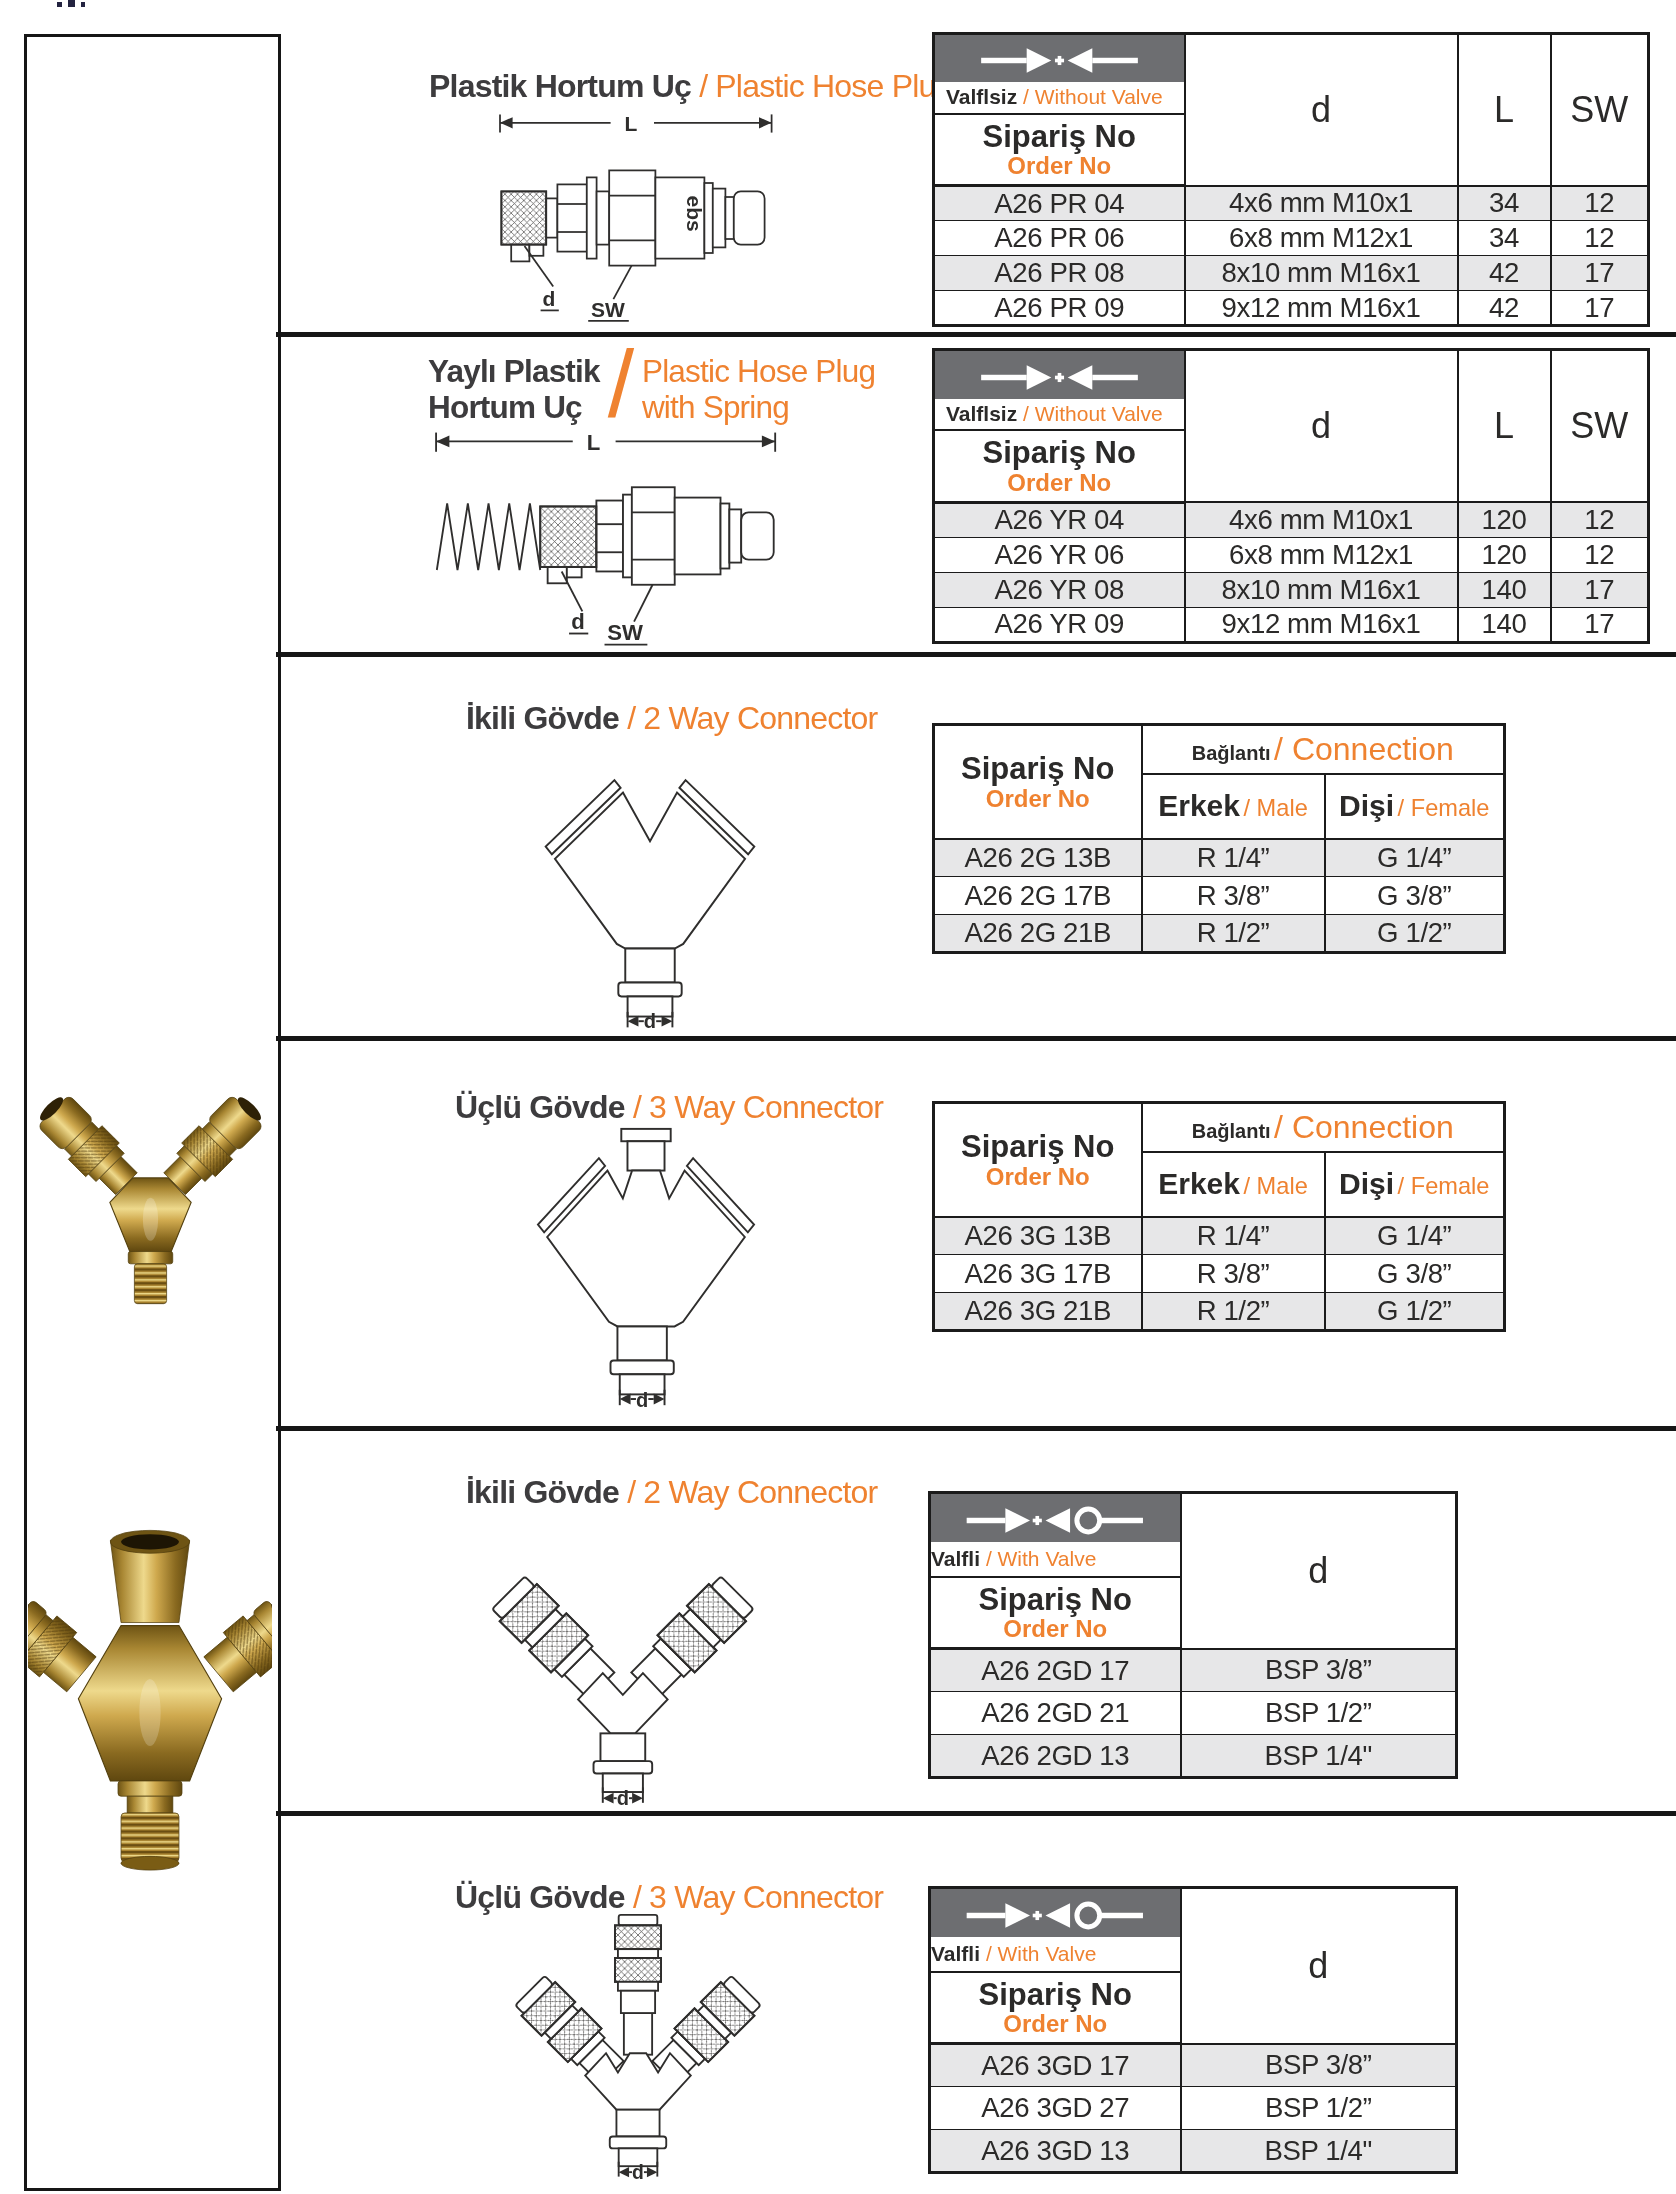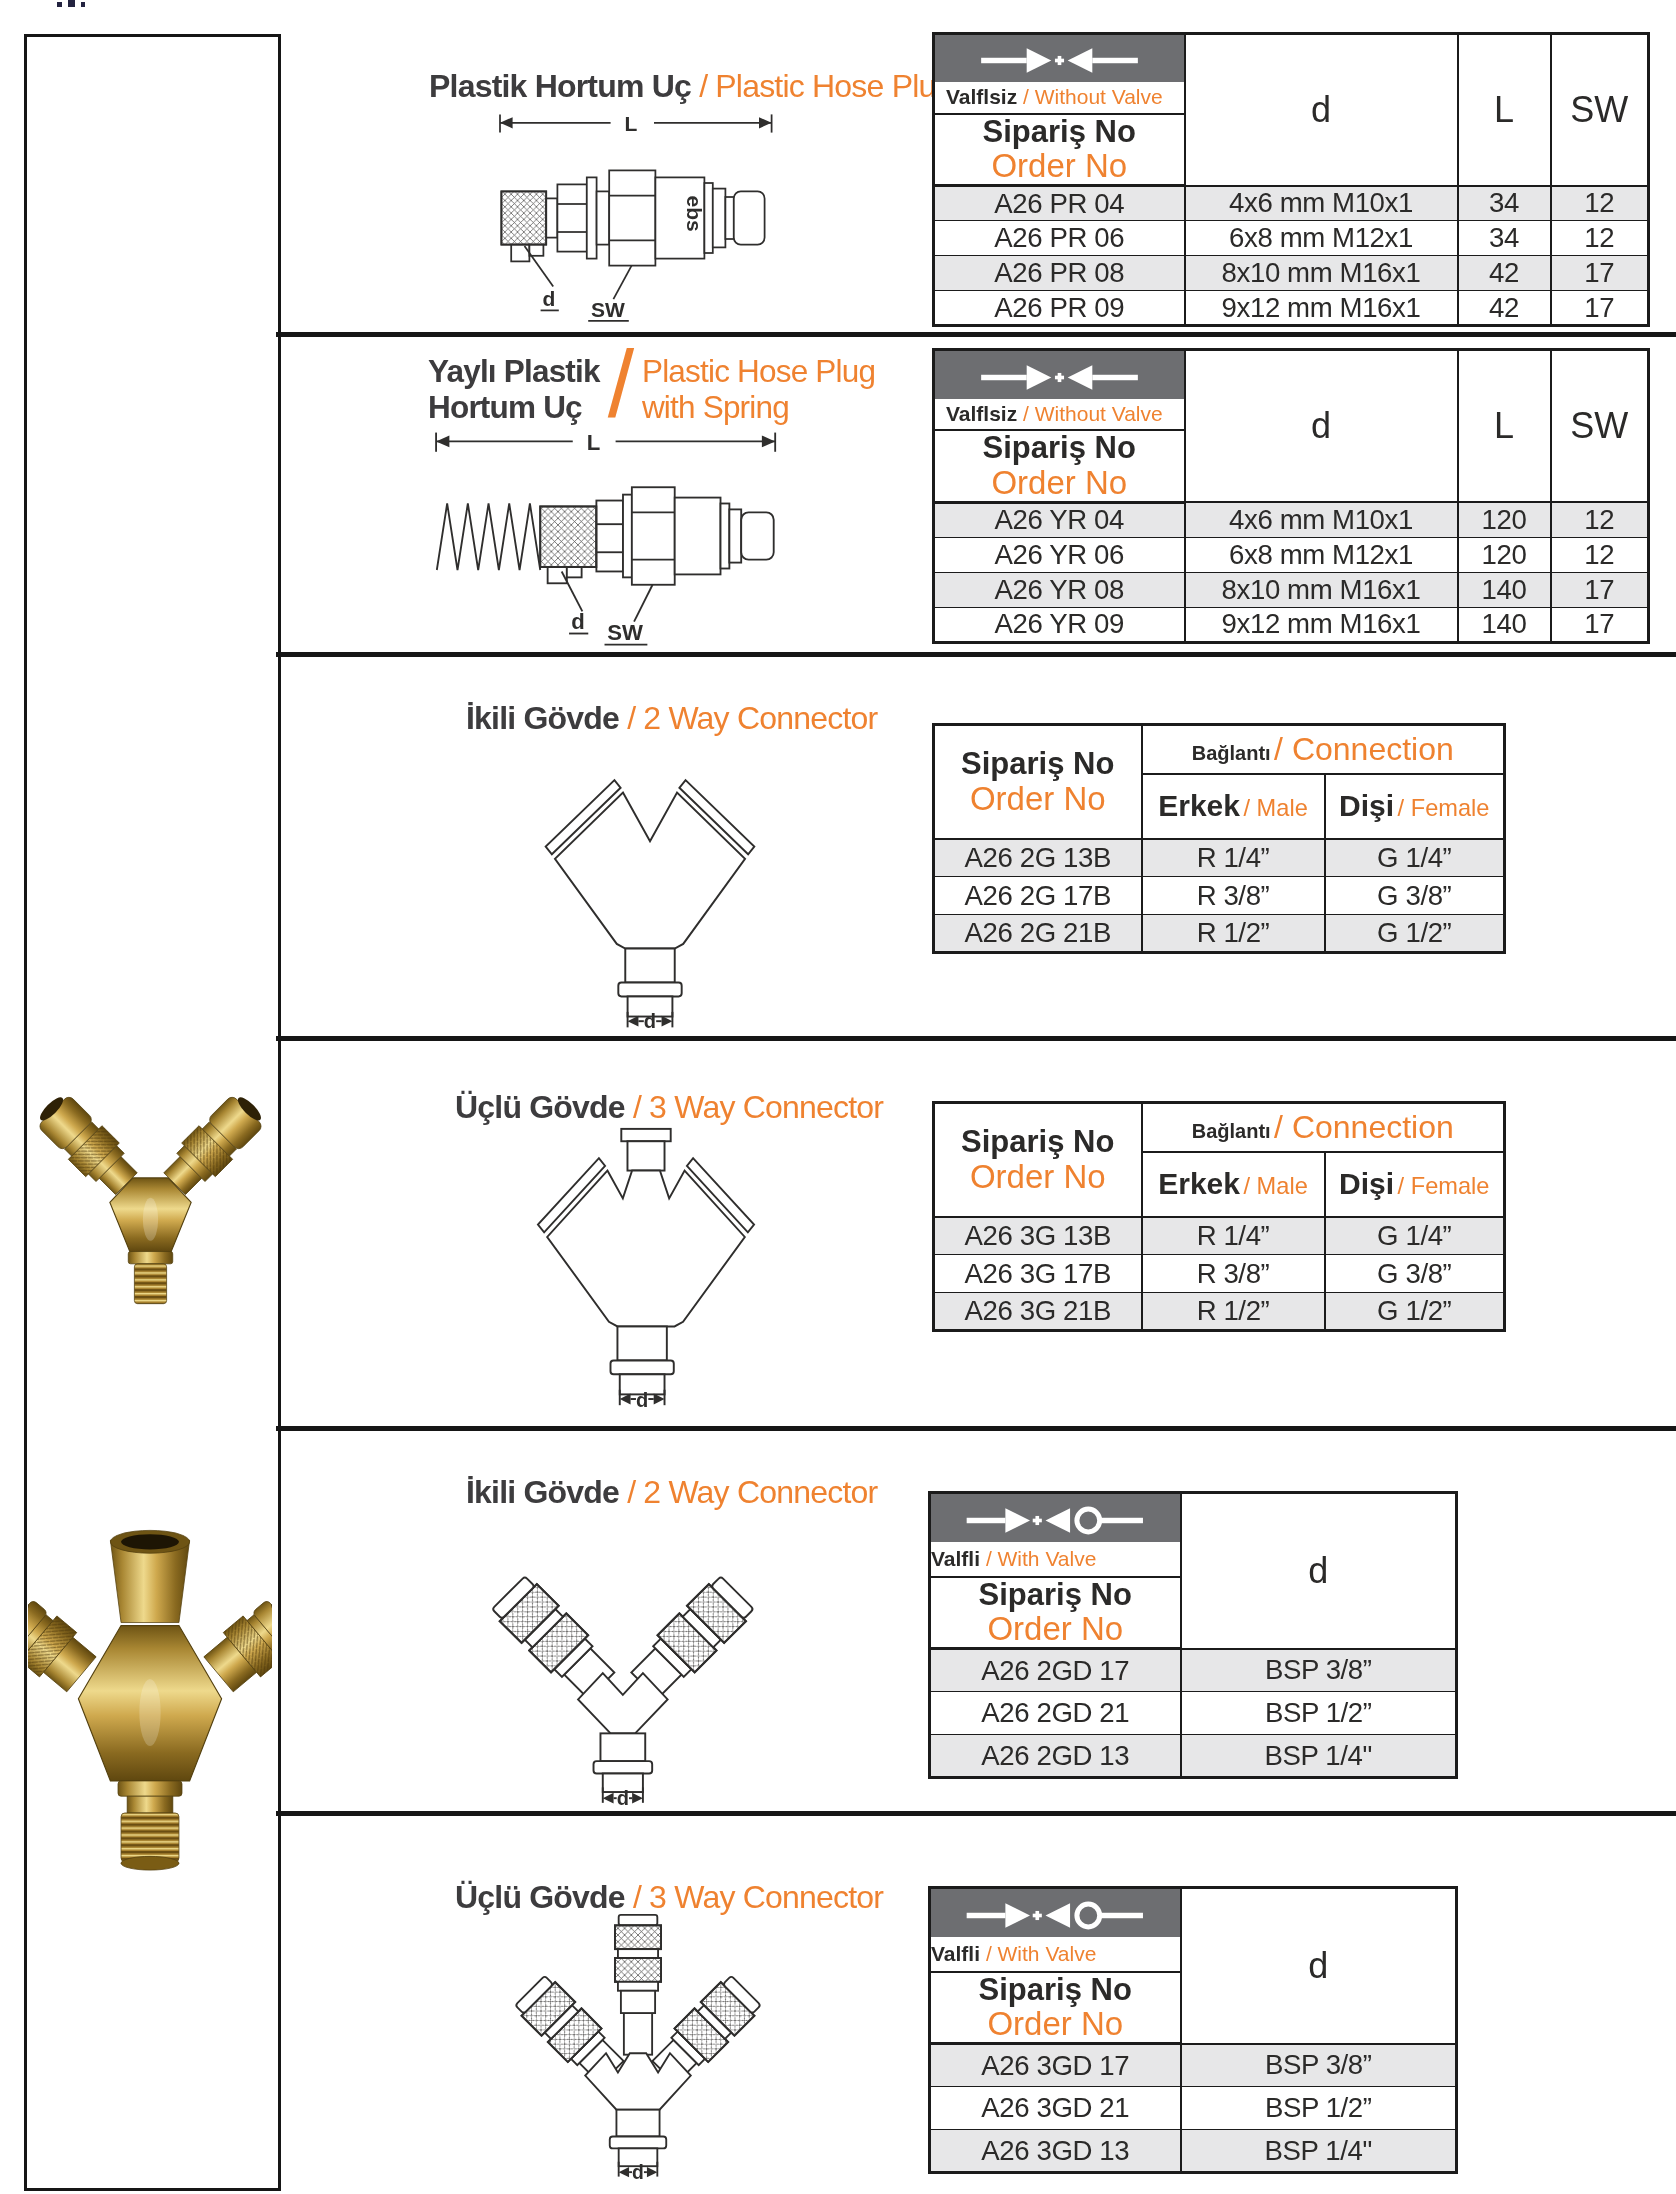--- a/index.html
+++ b/index.html
@@ -35,21 +35,21 @@
   .r-order td{border-bottom:3.2px solid #1b1b1b !important}
   .r-data td{border-top:1.6px solid #1b1b1b;border-bottom:1.6px solid #1b1b1b;font-size:27.6px;font-weight:500;letter-spacing:-0.4px}
   .tblA .r-icon{height:49px}.tblA .r-valve{height:31.5px}.tblA .r-order{height:72px}.tblA .r-data{height:35px}
   .tblB .rB1{height:49px}.tblB .rB2{height:65px}.tblB .r-data{height:38px}
   .tblC .r-icon{height:49px}.tblC .r-valve{height:35px}.tblC .r-order{height:72px}.tblC .r-data{height:43px}
   .c-dim{font-size:36px;font-weight:500}
   .c-valve{font-size:21px;text-align:left !important;padding-left:11px !important;white-space:nowrap}
   .tblC .c-valve{text-align:center;padding-left:0 !important}
   .vt{color:#2b2a29;font-weight:600}.ve{color:#ef8230;font-weight:500}
   .ot{font-size:31px;font-weight:600;color:#2b2a29;line-height:1.08}
-  .oe{font-size:33px;font-weight:400;color:#ef8230;line-height:1.08}
+  .oe{font-size:24px;font-weight:700;color:#ef8230;line-height:1.08}
   .ct{font-size:20px;font-weight:600}.ce{font-size:32px;font-weight:400;color:#ef8230}
   .st{font-size:30px;font-weight:600}.se{font-size:23.6px;font-weight:500;color:#ef8230}
   .valve-ico{display:block;margin:4.7px auto 0;width:197px;height:41px}
   
   .drw{position:absolute}
   .drw .ln{stroke:#2f2e2d;stroke-width:2.5;fill:#fff}
   .drw .lnn{stroke:#2f2e2d;stroke-width:2.5;fill:none}
   .drw .hatch{stroke:#2f2e2d;stroke-width:2.5;fill:url(#xh)}
   .dlab{font-family:"Liberation Sans",sans-serif;font-size:30px;font-weight:600;fill:#2f2e2d;text-anchor:middle}
   .ebs{font-family:"Liberation Sans",sans-serif;font-size:30px;font-weight:bold;fill:#2f2e2d}
@@ -679,21 +679,21 @@
           <td class="c-order">
       <div class="ot">Sipariş No</div>
       <div class="oe">Order No</div>
           </td>
         </tr>
     <tr class="r-data g">
       <td>A26 3GD 17</td>
       <td>BSP 3/8”</td>
         </tr>
     <tr class="r-data">
-      <td>A26 3GD 21</td>
+      <td>A26 3GD 27</td>
       <td>BSP 1/2”</td>
         </tr>
     <tr class="r-data g">
       <td>A26 3GD 13</td>
       <td>BSP 1/4''</td>
         </tr>
   </tbody>
     </table>
 
 </div>

